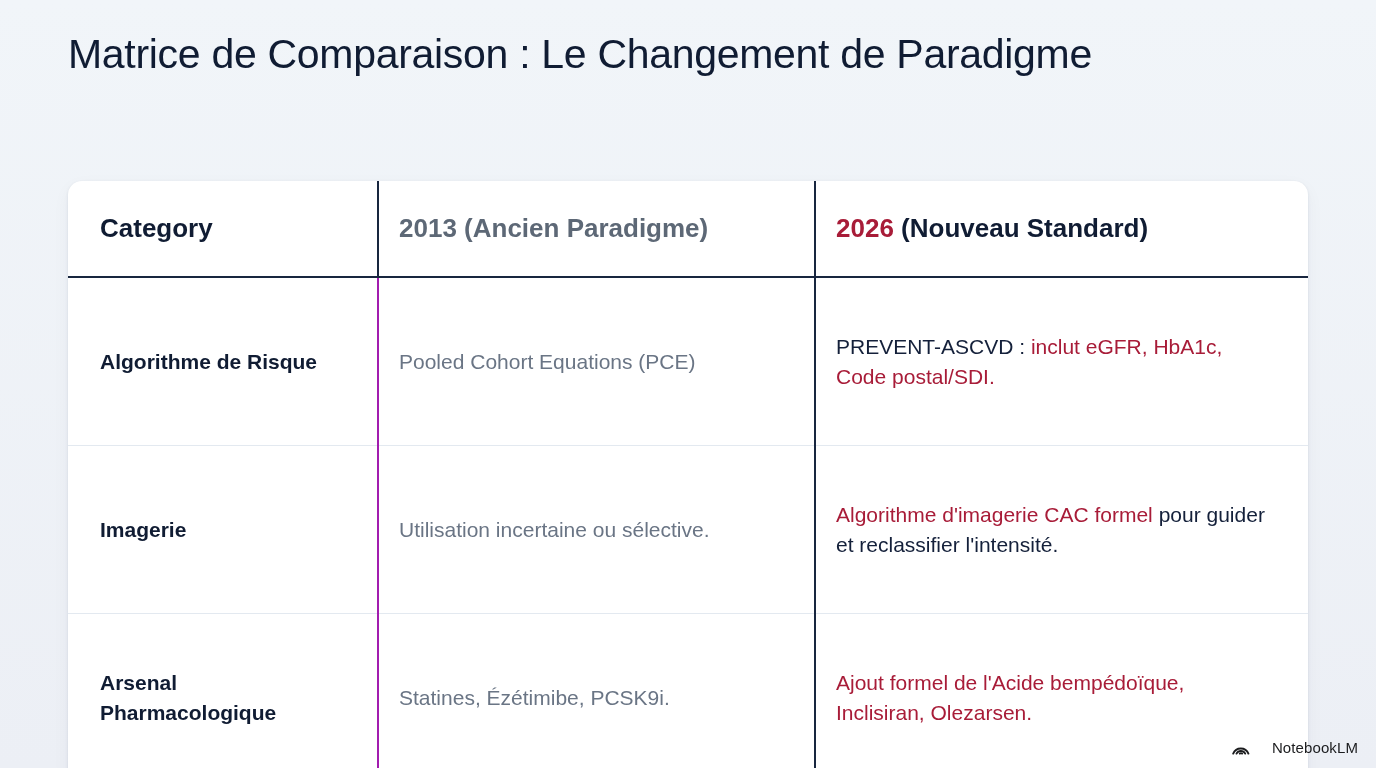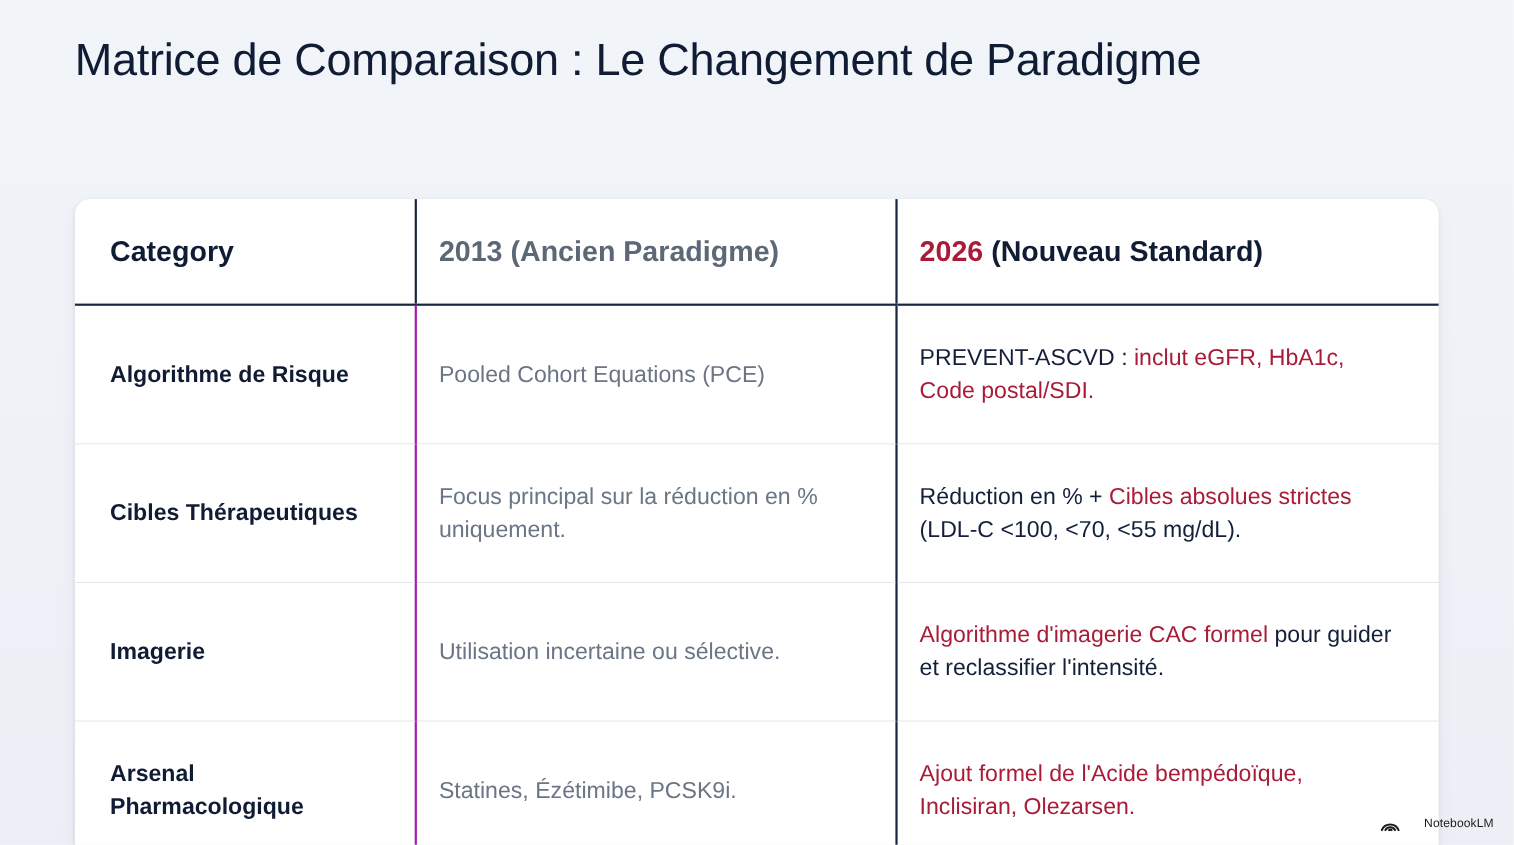--- a/index.html
+++ b/index.html
@@ -116,21 +116,21 @@
 
   
   .watermark {
     position: absolute;
     right: 18px;
     bottom: 12px;
     display: flex;
     align-items: center;
     gap: 22px;
     color: #1b1c1e;
-    font-size: 11px;
+    font-size: 15px;
     letter-spacing: 0.1px;
   }
   .watermark svg { display: block; }
 </style>
 </head>
 <body>
 
 <div class="slide">
 
   <div class="deck-title">Matrice de Comparaison : Le Changement de Paradigme</div>
@@ -151,25 +151,20 @@
           </th>
         </tr>
       </thead>
       <tbody id="matrix-body">
           <tr>
             <td class="col-cat">Algorithme de Risque</td>
             <td class="col-old">Pooled Cohort Equations (PCE)</td>
             <td class="col-new"><span>PREVENT-ASCVD : </span><span class="hl">inclut eGFR, HbA1c, Code postal/SDI.</span></td>
           </tr>
           <tr>
-            <td class="col-cat">Cibles Thérapeutiques</td>
-            <td class="col-old">Focus principal sur la réduction en % uniquement.</td>
-            <td class="col-new"><span>Réduction en % + </span><span class="hl">Cibles absolues strictes</span><span> (LDL-C &lt;100, &lt;70, &lt;55 mg/dL).</span></td>
-          </tr>
-          <tr>
             <td class="col-cat">Imagerie</td>
             <td class="col-old">Utilisation incertaine ou sélective.</td>
             <td class="col-new"><span class="hl">Algorithme d'imagerie CAC formel</span><span> pour guider et reclassifier l'intensité.</span></td>
           </tr>
           <tr>
             <td class="col-cat">Arsenal Pharmacologique</td>
             <td class="col-old">Statines, Ézétimibe, PCSK9i.</td>
             <td class="col-new"><span class="hl">Ajout formel de l'Acide bempédoïque, Inclisiran, Olezarsen.</span></td>
           </tr>
         </tbody>

